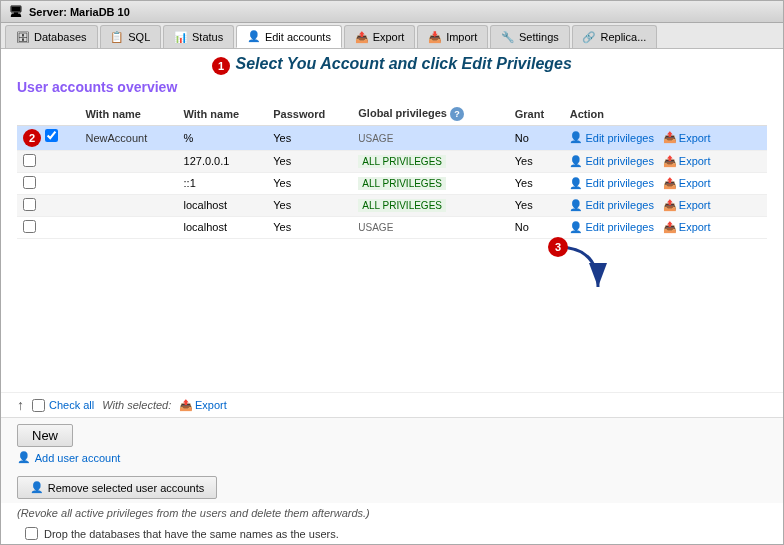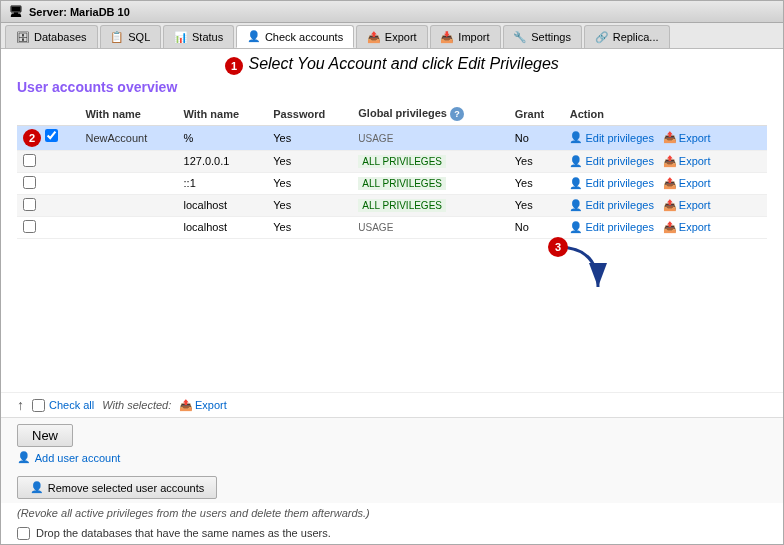--- a/index.html
+++ b/index.html
@@ -9,21 +9,21 @@
 
     .title-bar { background: linear-gradient(to bottom, #e8e8e8, #d0d0d0); padding: 4px 8px; font-size: 11px; font-weight: bold; border-bottom: 1px solid #aaa; display: flex; align-items: center; gap: 6px; }
 
     .tabs { display: flex; background: #e8e8e8; border-bottom: 1px solid #bbb; padding: 2px 4px 0; gap: 2px; }
     .tab { display: flex; align-items: center; gap: 4px; padding: 4px 10px; background: #d8d8d8; border: 1px solid #bbb; border-bottom: none; border-radius: 3px 3px 0 0; font-size: 11px; cursor: pointer; position: relative; }
     .tab.active { background: #fff; border-bottom: 1px solid #fff; z-index: 1; }
 
     .content { flex: 1; padding: 0; overflow: hidden; display: flex; flex-direction: column; background: #fff; }
 
     .instruction-bar { background: #fff; padding: 6px 12px 2px; text-align: center; }
-    .instruction-text { font-size: 16px; font-weight: normal; font-style: italic; color: #000000; }
+    .instruction-text { font-size: 16px; font-weight: bold; font-style: italic; color: #0c4a6e; }
 
     .page-header { padding: 2px 16px 4px; }
     .page-title { font-size: 14px; color: #8b5cf6; font-weight: bold; }
 
     .table-section { padding: 4px 16px; flex: 1; }
 
     .user-table { width: 100%; border-collapse: collapse; }
     .user-table th { text-align: left; padding: 4px 6px; font-size: 11px; font-weight: bold; color: #333; border-bottom: 1px solid #ddd; }
     .user-table td { padding: 3px 6px; font-size: 11px; border-bottom: 1px solid #eee; vertical-align: middle; }
     .user-table tr:nth-child(even) { background: #f5f5f5; }
@@ -43,21 +43,21 @@
     .actions-section { padding: 6px 16px 4px; border-top: 1px solid #ddd; background: #f9f9f9; }
 
     .btn-new { background: linear-gradient(to bottom, #f5f5f5, #e0e0e0); border: 1px solid #aaa; padding: 3px 14px; font-size: 13px; cursor: pointer; border-radius: 2px; }
 
     .add-account-link { display: flex; align-items: center; gap: 4px; color: #0066cc; font-size: 11px; padding: 4px 0; cursor: pointer; }
 
     .remove-section { padding: 4px 16px 4px; background: #f9f9f9; }
     .btn-remove { background: linear-gradient(to bottom, #f5f5f5, #e0e0e0); border: 1px solid #aaa; padding: 4px 12px; font-size: 11px; cursor: pointer; border-radius: 2px; display: flex; align-items: center; gap: 4px; }
 
     .note-text { color: #555; font-size: 11px; padding: 4px 16px; font-style: italic; }
-    .drop-db-row { display: flex; gap: 6px; padding: 4px 16px; font-size: 11px; color: #333; }
+    .drop-db-row { display: flex; align-items: center; gap: 6px; padding: 4px 24px; font-size: 11px; color: #333; }
 
     .back-icon { font-size: 14px; color: #555; }
 
     .grant-help-icon { display: inline-flex; align-items: center; justify-content: center; width: 14px; height: 14px; background: #6699cc; color: white; font-size: 9px; border-radius: 50%; cursor: pointer; }
     .badge-circle { display: inline-flex; align-items: center; justify-content: center; width: 18px; height: 18px; background: #cc0000; color: white; font-size: 11px; font-weight: bold; border-radius: 50%; margin-right: 2px; vertical-align: middle; }
   </style>
 </head>
 <body>
 
 <div class="window">
@@ -75,21 +75,21 @@
     <div class="tab">
       <span>📋</span>
       <span>SQL</span>
     </div>
     <div class="tab">
       <span>📊</span>
       <span>Status</span>
     </div>
     <div class="tab active">
       <span>👤</span>
-      <span>Check accounts</span>
+      <span>Edit accounts</span>
     </div>
     <div class="tab">
       <span>📤</span>
       <span>Export</span>
     </div>
     <div class="tab">
       <span>📥</span>
       <span>Import</span>
     </div>
     <div class="tab">

